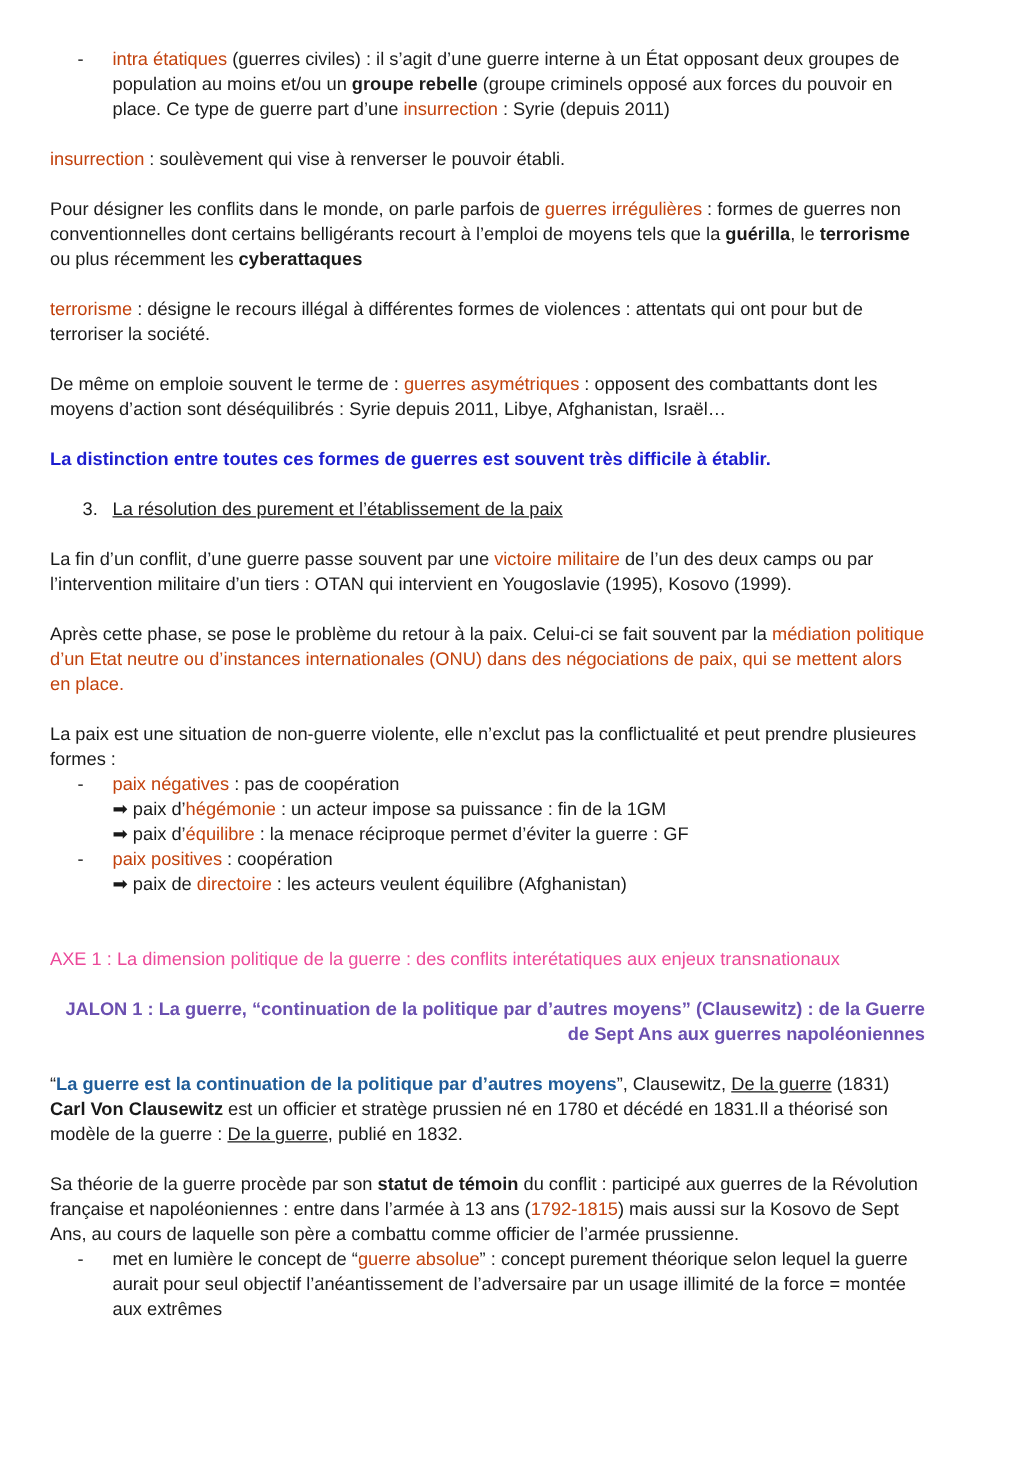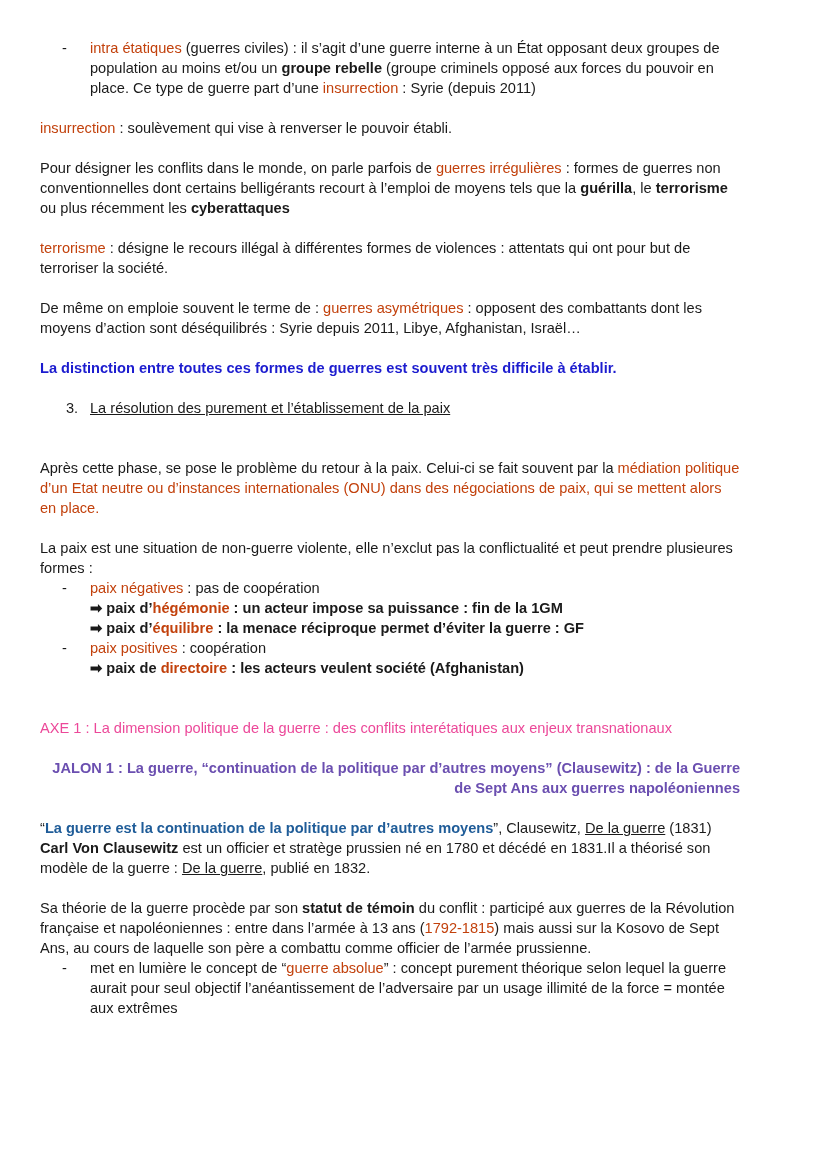--- a/index.html
+++ b/index.html
@@ -12,21 +12,21 @@
   p { margin: 0; }
   .gap { height: 20px; }
   .term { color: #c2410c; }
   .b { font-weight: bold; margin-top: 32px; }
   .u { text-decoration: underline; }
   .blue-bold { color: #1c1ccf; font-weight: bold; }
   .purple { color: #6b4fb0; font-weight: bold; text-align: right; }
   .quote { color: #1f5c98; font-weight: bold; }
   .dash-item { position: relative; padding-left: 50px; }
   .dash-item .dash { position: absolute; left: 22px; top: 0; }
-  .arrow-item { padding-left: 50px; font-weight: bold; }
+  .arrow-item { padding-left: 50px; }
   .num-item { position: relative; padding-left: 50px; }
   .num-item .num { position: absolute; left: 26px; top: 0; }
   .heading { font-weight: normal; color: #ec4899; }
 </style>
 </head>
 <body>
 
 <div class="page">
 
   <p class="dash-item">
@@ -57,20 +57,23 @@
 
   <p class="blue-bold">La distinction entre toutes ces formes de guerres est souvent très difficile à établir.</p>
   <div class="gap"></div>
 
   <p class="num-item">
     <span class="num">3.</span>
     <span class="u">La résolution des purement et l’établissement de la paix</span>
   </p>
   <div class="gap"></div>
 
+  <p>
+    <span>La fin d’un conflit, d’une guerre passe souvent par une </span><span class="term">victoire militaire</span><span> de l’un des deux camps ou par l’intervention militaire d’un tiers : OTAN qui intervient en Yougoslavie (1995), Kosovo (1999).</span>
+  </p>
   <div class="gap"></div>
 
   <p>
     <span>Après cette phase, se pose le problème du retour à la paix. Celui-ci se fait souvent par la </span><span class="term">médiation politique d’un Etat neutre ou d’instances internationales (ONU) dans des négociations de paix, qui se mettent alors en place.</span>
   </p>
   <div class="gap"></div>
 
   <p>La paix est une situation de non-guerre violente, elle n’exclut pas la conflictualité et peut prendre plusieures formes :</p>
 
   <p class="dash-item">
@@ -82,21 +85,21 @@
   </p>
   <p class="arrow-item">
     <span>➡</span><span> paix d’</span><span class="term">équilibre</span><span> : la menace réciproque permet d’éviter la guerre : GF</span>
   </p>
 
   <p class="dash-item">
     <span class="dash">-</span>
     <span class="term">paix positives</span><span> : coopération</span>
   </p>
   <p class="arrow-item">
-    <span>➡</span><span> paix de </span><span class="term">directoire</span><span> : les acteurs veulent société (Afghanistan)</span>
+    <span>➡</span><span> paix de </span><span class="term">directoire</span><span> : les acteurs veulent équilibre (Afghanistan)</span>
   </p>
   <div class="gap"></div>
   <div class="gap"></div>
 
   <p class="heading">AXE 1 : La dimension politique de la guerre : des conflits interétatiques aux enjeux transnationaux</p>
   <div class="gap"></div>
 
   <p class="purple">JALON 1 : La guerre, “continuation de la politique par d’autres moyens” (Clausewitz) : de la Guerre de Sept Ans aux guerres napoléoniennes</p>
   <div class="gap"></div>
 

